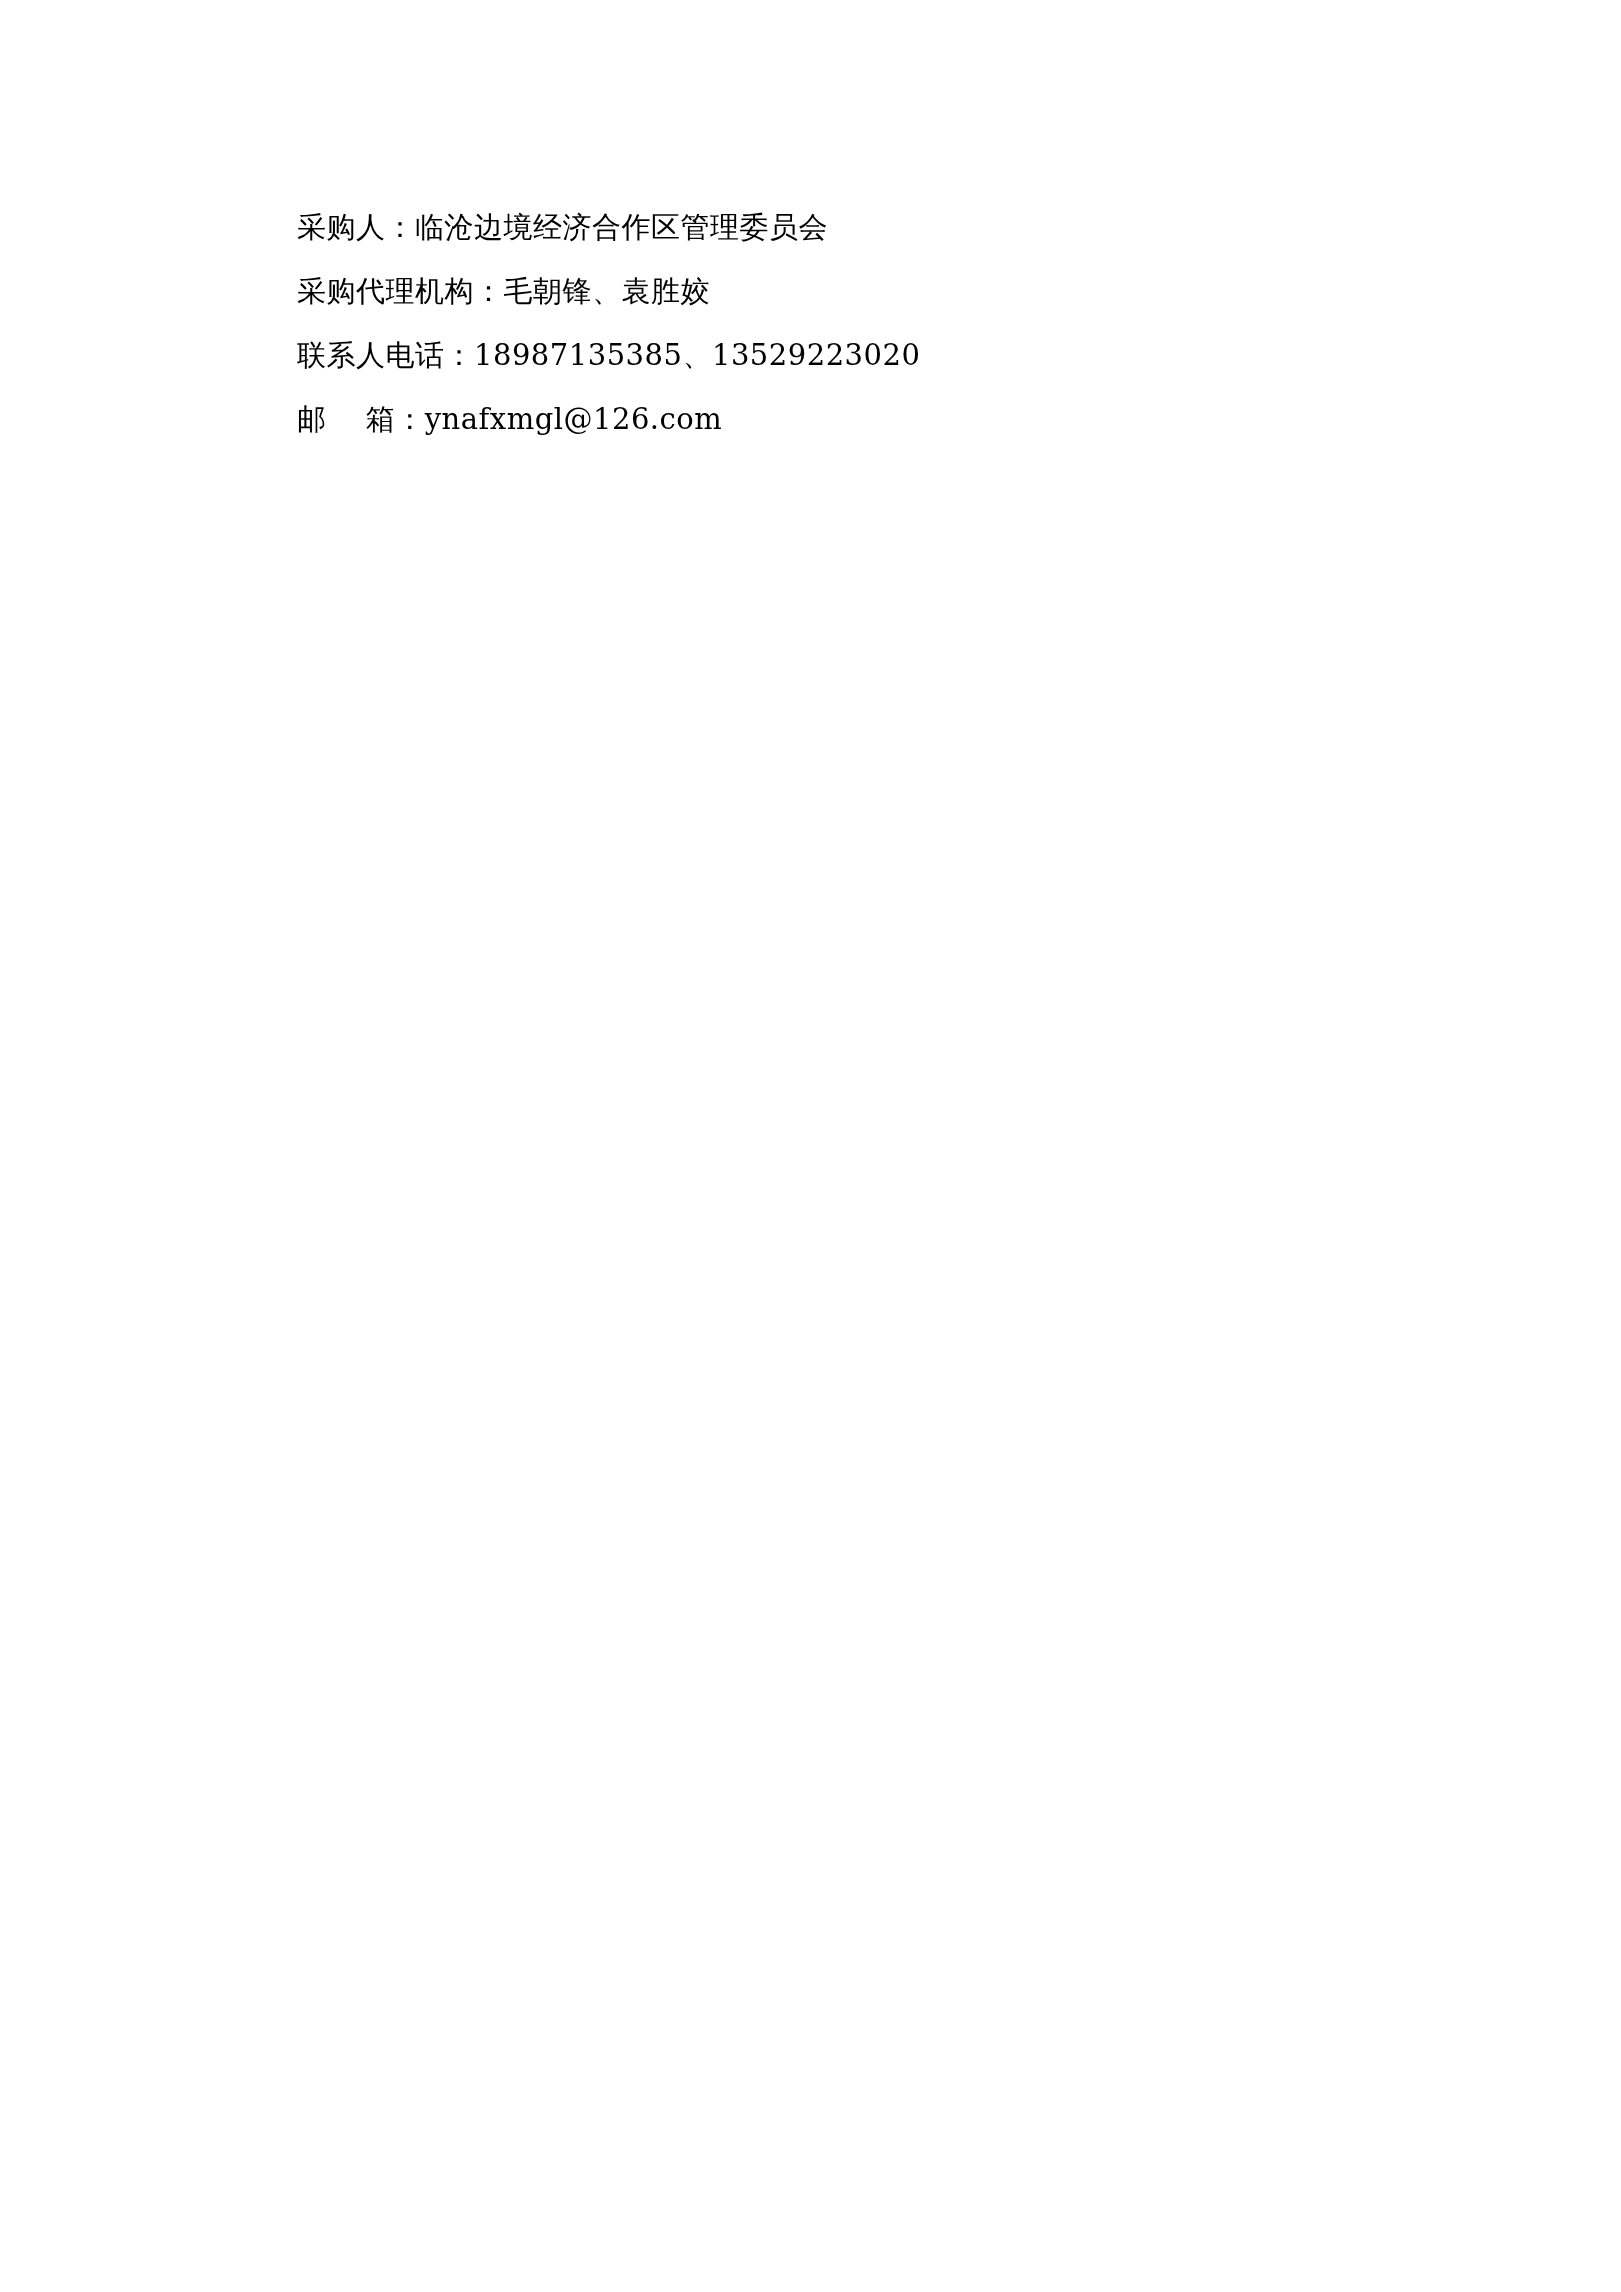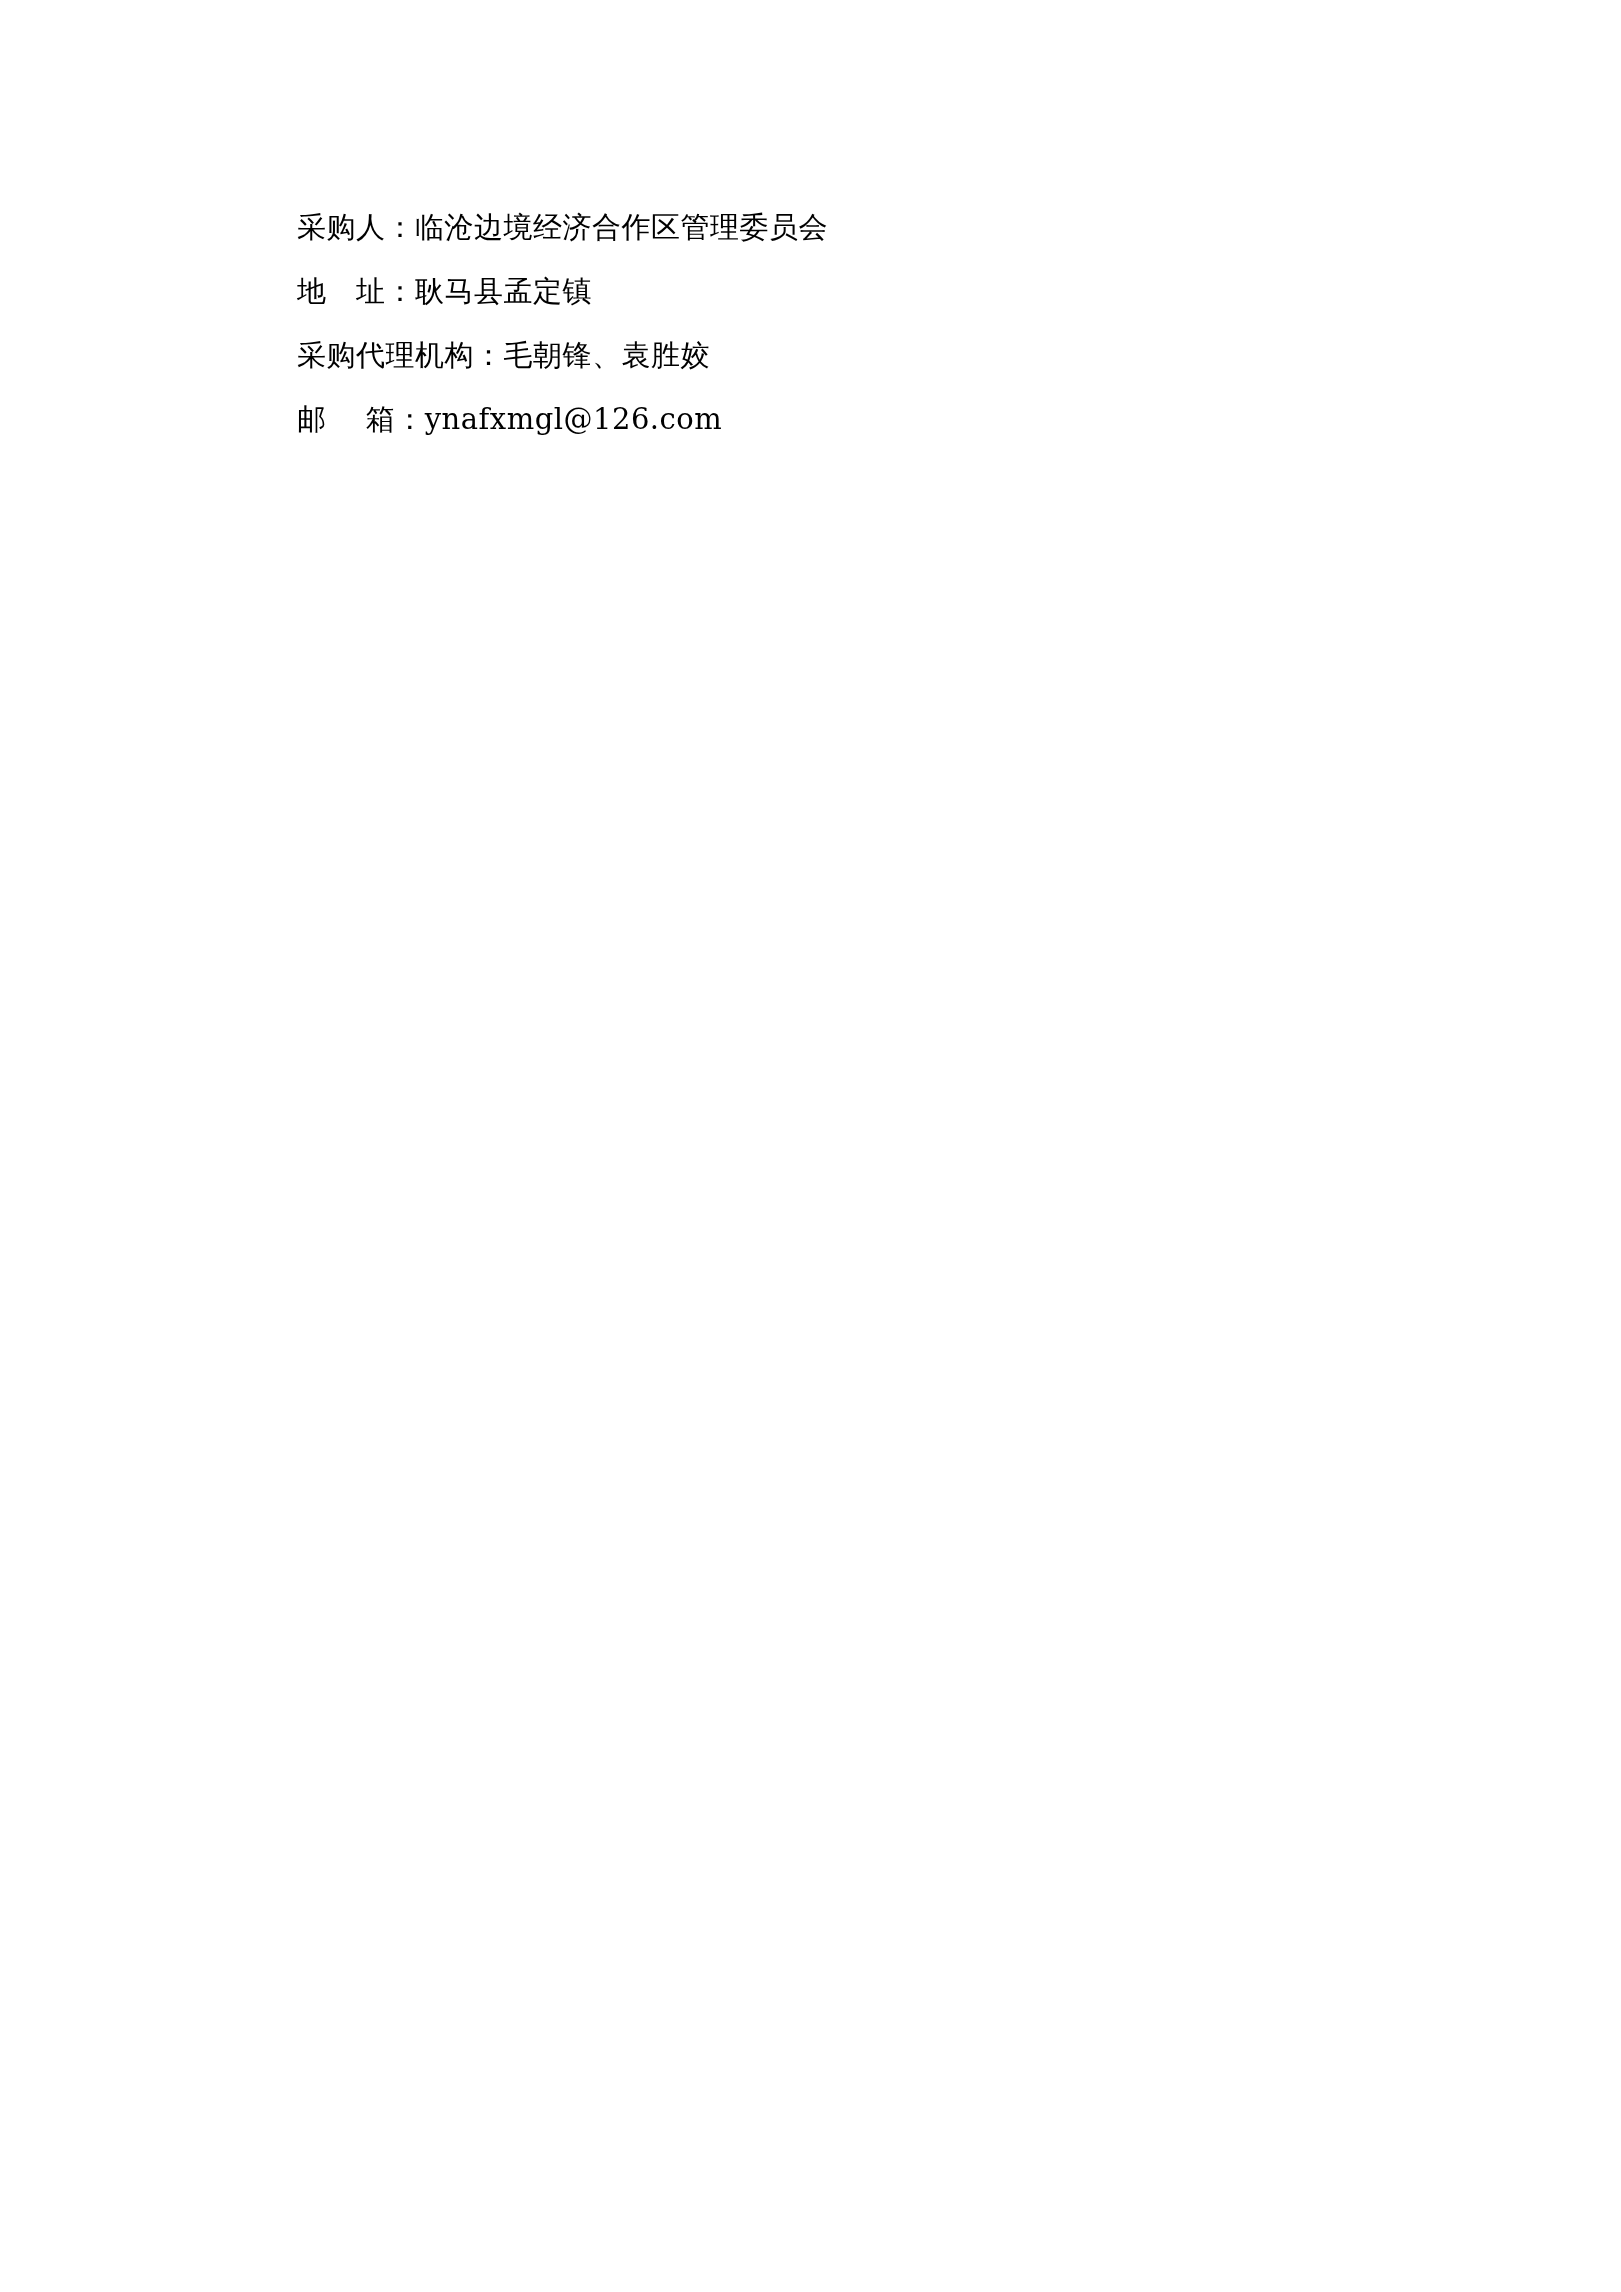--- a/index.html
+++ b/index.html
@@ -38,18 +38,18 @@
     white-space: pre;
     letter-spacing: 0.5px;
   }
 </style>
 </head>
 <body>
 
 <div class="page">
   <div class="contact-block">
     <p class="doc-line">采购人：临沧边境经济合作区管理委员会</p>
-    <p class="doc-line">地　址：耿马县孟定镇</p>
     <p class="doc-line">采购代理机构：毛朝锋、袁胜姣</p>
+    <p class="doc-line">联系人电话：18987135385、13529223020</p>
     <p class="doc-line">邮　 箱：ynafxmgl@126.com</p>
   </div>
 </div>
 
 
 </body></html>

